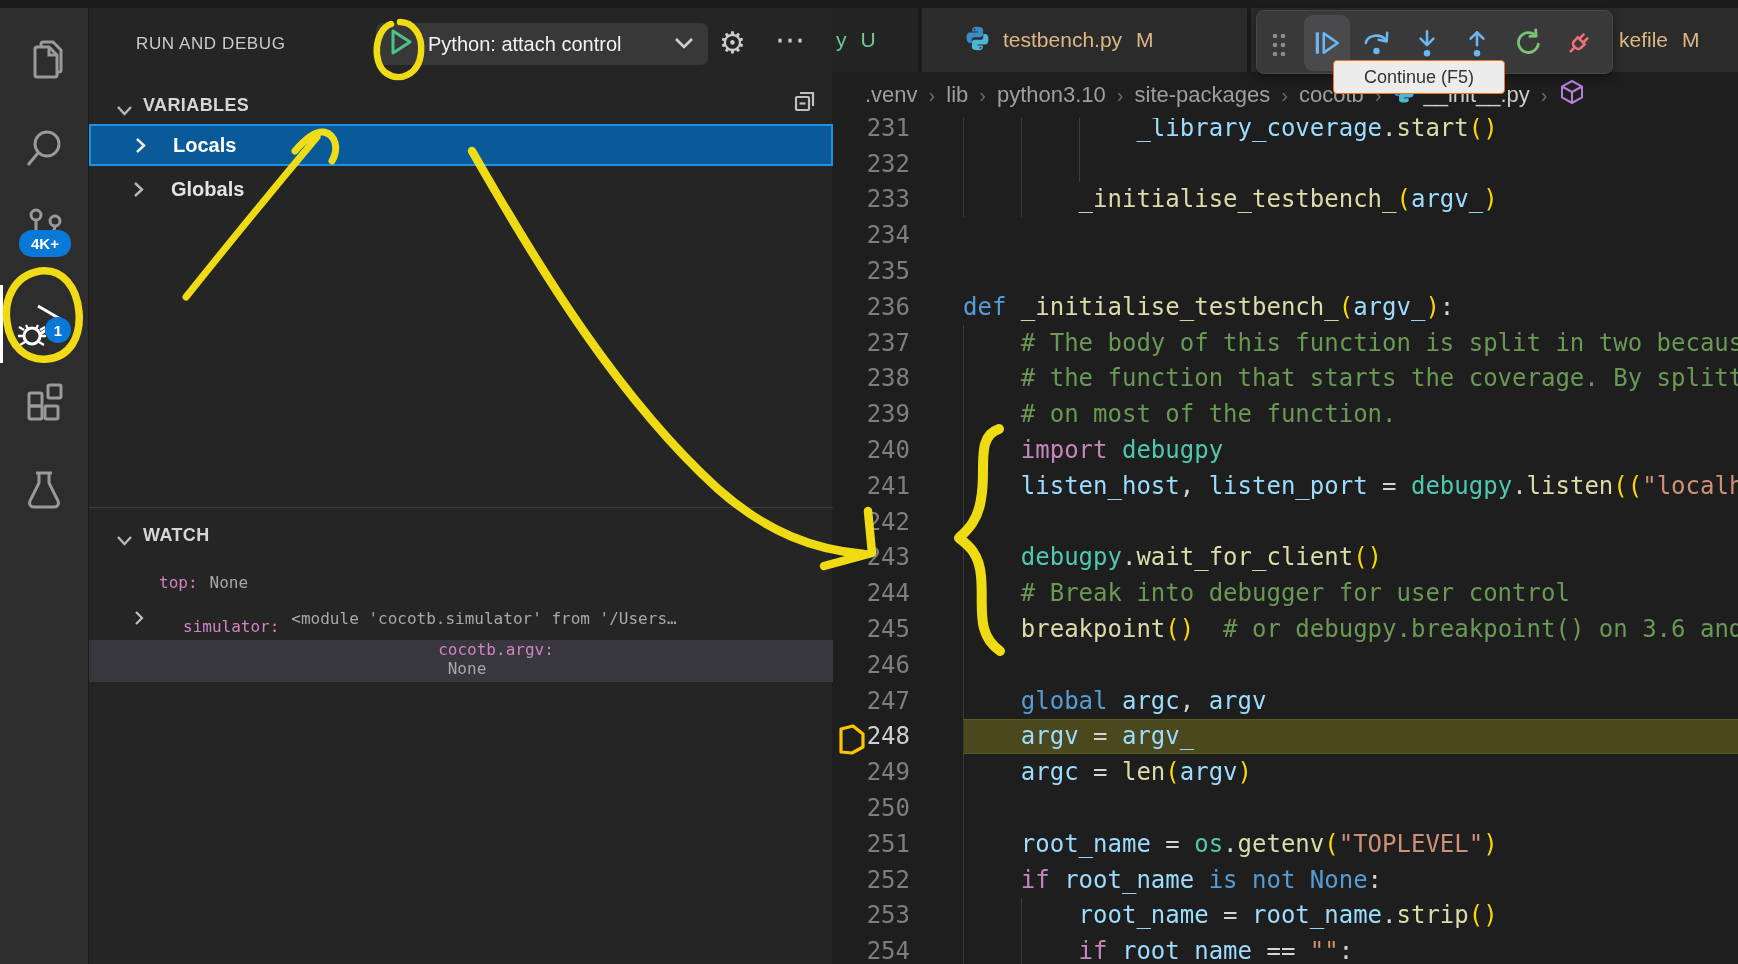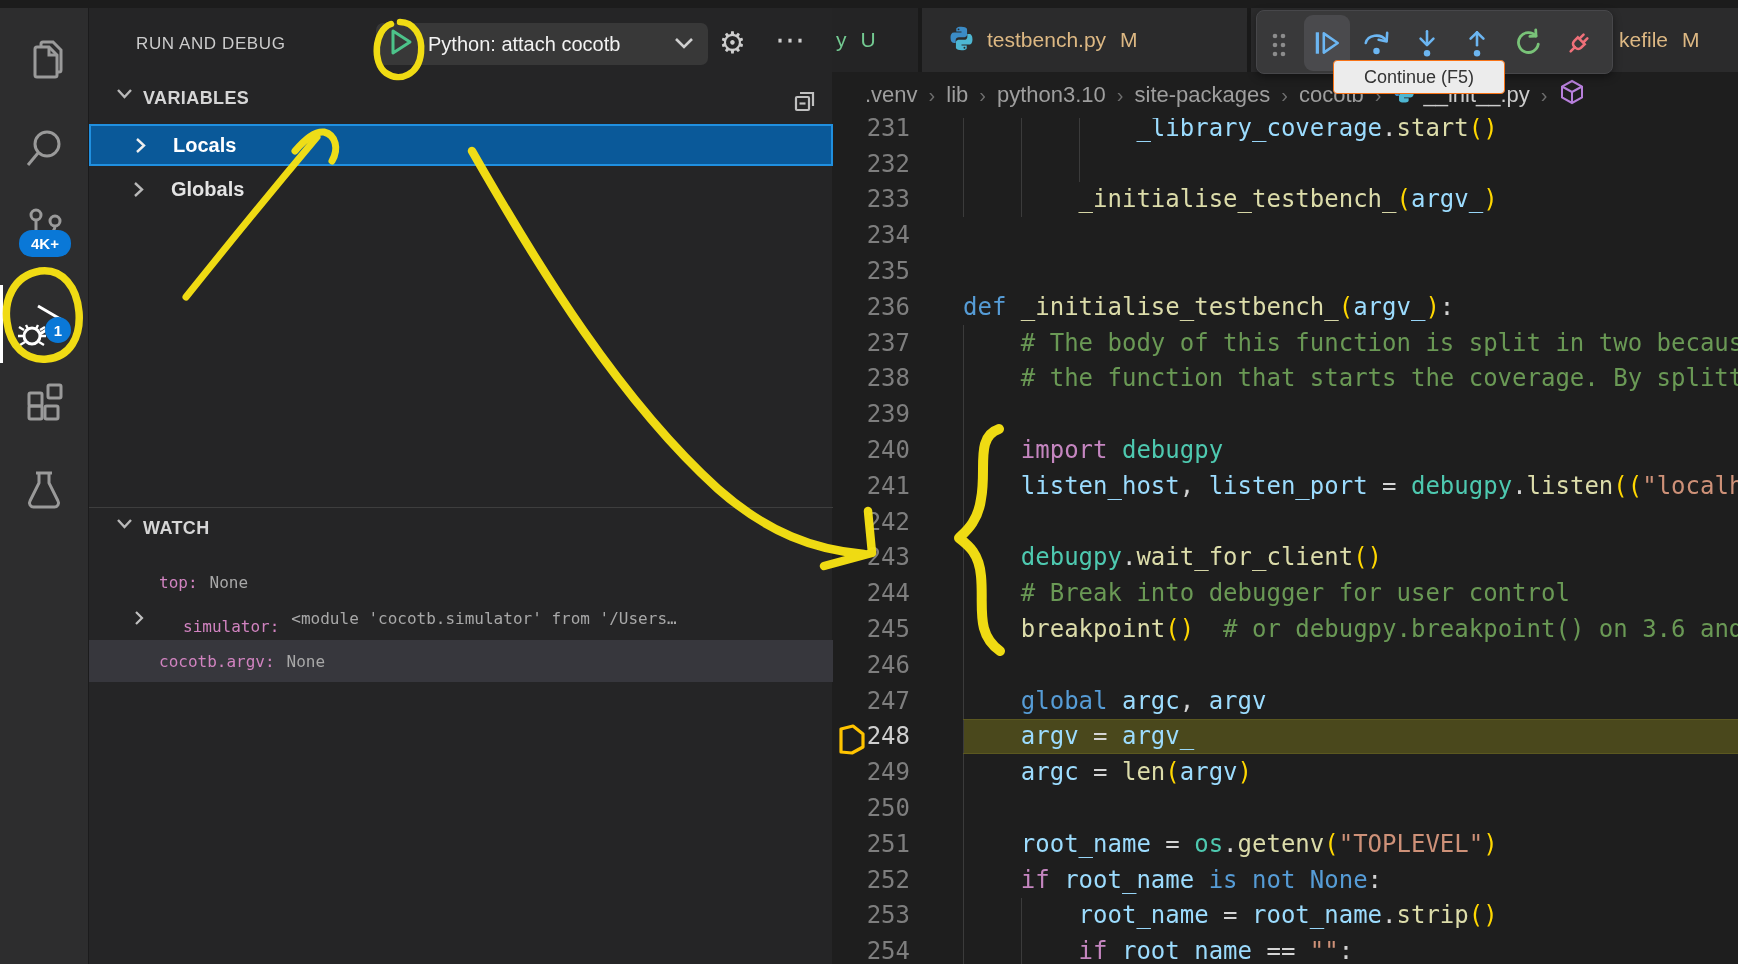--- a/index.html
+++ b/index.html
@@ -24,21 +24,21 @@
   #sidebar { position:absolute; left:88px; top:8px; width:744px; height:956px; background:#252526; z-index:6; border-left:1px solid #1b1b1c; }
   #sb-title { position:absolute; left:47px; top:26px; font-size:17px; color:#cccccc; letter-spacing:.6px; }
   #config-dropdown { position:absolute; left:287px; top:15px; width:332px; height:42px; background:#383838; border-radius:7px;
                      display:flex; align-items:center; }
   #config-dropdown .play { margin-left:12px; }
   #config-label { margin-left:14px; font-size:20px; color:#f2f2f2; white-space:nowrap; }
   #config-chevron { margin-left:auto; margin-right:14px; }
   #gear-btn { position:absolute; left:630px; top:20px; color:#cdcdcd; font-size:30px; line-height:30px; font-family:"DejaVu Sans", sans-serif; }
   #more-btn { position:absolute; left:686px; top:14px; color:#cdcdcd; font-size:30px; letter-spacing:2px; }
 
-  .section-header { position:absolute; left:0; width:744px; height:28px; display:flex; align-items:flex-start; }
+  .section-header { position:absolute; left:0; width:744px; height:28px; display:flex; align-items:flex-end; }
   .section-header .hdr-label { font-size:18px; font-weight:bold; color:#d6d6d6; letter-spacing:.4px; margin-left:10px; }
   .section-header svg { margin-left:27px; }
   #collapse-icon { position:absolute; left:702px; top:78px; }
 
   .tree-row { position:absolute; left:0; width:744px; height:42px; display:flex; align-items:center; }
   .tree-row .twisty { margin-left:44px; }
   .tree-row .row-label { margin-left:27px; font-size:20px; font-weight:bold; color:#e4e4e4; }
   #row-locals { background:#0a5999; border:2px solid #2090e0; }
   #row-locals .row-label { color:#ffffff; }
   #sb-separator { position:absolute; left:0; top:499px; width:744px; height:1px; background:#3e3e3e; }
@@ -55,21 +55,21 @@
   #editor { position:absolute; left:832px; top:8px; width:906px; height:956px; background:#1e1e1e; overflow:hidden; }
 
   #tabbar { position:absolute; left:0; top:0; width:906px; height:64px; background:#1e1e1e; z-index:5; display:flex; }
   .tab { height:64px; display:flex; align-items:center; position:relative; }
   .tab .tab-label { font-size:21px; white-space:nowrap; }
   .tab .tab-badge { font-size:21px; margin-left:14px; }
   .tab-green { color:#73c991; }
   .tab-orange { color:#ddb883; }
   #tab-0 { width:86px; background:#242425; padding-left:4px; }
   .tab-divider { width:4px; height:64px; background:#1a1a1a; }
-  #tab-1 { width:325px; background:#2b2b2c; padding-left:26px; }
+  #tab-1 { width:325px; background:#2b2b2c; padding-left:42px; }
   #tab-1 .tab-label { margin-left:12px; }
   #tab-2 { flex:1; background:#2b2b2c; padding-left:368px; }
 
   #breadcrumbs { position:absolute; left:0; top:64px; width:906px; height:46px; background:#1e1e1e; z-index:5;
                  display:flex; align-items:center; padding-left:33px; }
   .crumb { font-size:22px; color:#9e9e9e; white-space:nowrap; display:flex; align-items:center; }
   .crumb.emph { color:#cccccc;align-items:center; }
   .crumb-sep { color:#6f6f6f; font-size:20px; margin:0 11px; }
   .crumb svg { margin-right:7px; }
 
@@ -169,21 +169,21 @@
   </div>
 
   <div id="sidebar">
     <div id="sb-title">RUN AND DEBUG</div>
 
     <div id="config-dropdown">
       <span class="play">
         <svg width="26" height="28" viewBox="0 0 26 28" fill="none" stroke="#4cc38a" stroke-width="3" stroke-linejoin="round">
           <path d="M5 3 L22 14 L5 25 Z"></path>
         </svg></span>
-      <span id="config-label">Python: attach cocotb</span>
+      <span id="config-label">Python: attach control</span>
       <span id="config-chevron">
         <svg width="20" height="12" viewBox="0 0 20 12" fill="none" stroke="#cfcfcf" stroke-width="2.6">
             <path d="M2 2 L10 10 L18 2"></path>
           </svg></span>
     </div>
     <div id="gear-btn">⚙</div>
     <div id="more-btn">⋯</div>
 
     <div class="section-header" style="top:80px">
       <svg width="17" height="11" viewBox="0 0 17 11" fill="none" stroke="#b8b8b8" stroke-width="2.4">
@@ -217,35 +217,35 @@
       <svg width="17" height="11" viewBox="0 0 17 11" fill="none" stroke="#b8b8b8" stroke-width="2.4">
           <path d="M2 2 L8.5 9 L15 2"></path>
         </svg>
       <span class="hdr-label">WATCH</span>
     </div>
     <div id="watch-rows">
         <div class="watch-row" style="top: 556px;"><span class="watch-name">top:</span><span class="watch-value">None</span></div>
         <div class="watch-row" style="top: 592px;"><svg class="twisty" width="10" height="16" viewBox="0 0 10 16" fill="none" stroke="#c0c0c0" stroke-width="2.2">
             <path d="M2 2 L8 8 L2 14"></path>
           </svg><span class="watch-name indented">simulator:</span><span class="watch-value">&lt;module 'cocotb.simulator' from '/Users…</span></div>
-        <div class="watch-row" id="watch-row-2" style="top: 632px;"><span class="watch-name">cocotb.argv:</span><span class="watch-value">None</span></div>
+        <div class="watch-row" id="watch-row-2" style="top: 632px; flex-direction: column;"><span class="watch-name">cocotb.argv:</span><span class="watch-value">None</span></div>
       </div>
   </div>
 
   <div id="editor">
     <div id="code">
         <div class="code-row"><div class="glyph-margin"></div><div class="linenum">231</div><div class="gutter-pad"></div><div class="code-text"><div class="indent-guide" style="left: 0px;"></div><div class="indent-guide" style="left: 57.8px;"></div><div class="indent-guide" style="left: 115.6px;"></div><span class="tk-ws">            </span><span class="tk-v">_library_coverage</span><span class="tk-o">.</span><span class="tk-f">start</span><span class="tk-b">()</span></div></div>
         <div class="code-row"><div class="glyph-margin"></div><div class="linenum">232</div><div class="gutter-pad"></div><div class="code-text"><div class="indent-guide" style="left: 0px;"></div><div class="indent-guide" style="left: 57.8px;"></div><div class="indent-guide" style="left: 115.6px;"></div></div></div>
         <div class="code-row"><div class="glyph-margin"></div><div class="linenum">233</div><div class="gutter-pad"></div><div class="code-text"><div class="indent-guide" style="left: 0px;"></div><div class="indent-guide" style="left: 57.8px;"></div><span class="tk-ws">        </span><span class="tk-f">_initialise_testbench_</span><span class="tk-b">(</span><span class="tk-v">argv_</span><span class="tk-b">)</span></div></div>
         <div class="code-row"><div class="glyph-margin"></div><div class="linenum">234</div><div class="gutter-pad"></div><div class="code-text"></div></div>
         <div class="code-row"><div class="glyph-margin"></div><div class="linenum">235</div><div class="gutter-pad"></div><div class="code-text"></div></div>
         <div class="code-row"><div class="glyph-margin"></div><div class="linenum">236</div><div class="gutter-pad"></div><div class="code-text"><span class="tk-k">def </span><span class="tk-f">_initialise_testbench_</span><span class="tk-b">(</span><span class="tk-v">argv_</span><span class="tk-b">)</span><span class="tk-o">:</span></div></div>
         <div class="code-row"><div class="glyph-margin"></div><div class="linenum">237</div><div class="gutter-pad"></div><div class="code-text"><div class="indent-guide" style="left: 0px;"></div><span class="tk-ws">    </span><span class="tk-m"># The body of this function is split in two because we want to</span></div></div>
         <div class="code-row"><div class="glyph-margin"></div><div class="linenum">238</div><div class="gutter-pad"></div><div class="code-text"><div class="indent-guide" style="left: 0px;"></div><span class="tk-ws">    </span><span class="tk-m"># the function that starts the coverage. By splitting it we ca</span></div></div>
-        <div class="code-row"><div class="glyph-margin"></div><div class="linenum">239</div><div class="gutter-pad"></div><div class="code-text"><div class="indent-guide" style="left: 0px;"></div><span class="tk-ws">    </span></div></div>
+        <div class="code-row"><div class="glyph-margin"></div><div class="linenum">239</div><div class="gutter-pad"></div><div class="code-text"><div class="indent-guide" style="left: 0px;"></div><span class="tk-ws">    </span><span class="tk-m"># on most of the function.</span></div></div>
         <div class="code-row"><div class="glyph-margin"></div><div class="linenum">240</div><div class="gutter-pad"></div><div class="code-text"><div class="indent-guide" style="left: 0px;"></div><span class="tk-ws">    </span><span class="tk-c">import </span><span class="tk-t">debugpy</span></div></div>
         <div class="code-row"><div class="glyph-margin"></div><div class="linenum">241</div><div class="gutter-pad"></div><div class="code-text"><div class="indent-guide" style="left: 0px;"></div><span class="tk-ws">    </span><span class="tk-v">listen_host</span><span class="tk-o">, </span><span class="tk-v">listen_port</span><span class="tk-o"> = </span><span class="tk-t">debugpy</span><span class="tk-o">.</span><span class="tk-f">listen</span><span class="tk-b">((</span><span class="tk-s">"localhost"</span></div></div>
         <div class="code-row"><div class="glyph-margin"></div><div class="linenum">242</div><div class="gutter-pad"></div><div class="code-text"><div class="indent-guide" style="left: 0px;"></div><span class="tk-ws">    </span></div></div>
         <div class="code-row"><div class="glyph-margin"></div><div class="linenum">243</div><div class="gutter-pad"></div><div class="code-text"><div class="indent-guide" style="left: 0px;"></div><span class="tk-ws">    </span><span class="tk-t">debugpy</span><span class="tk-o">.</span><span class="tk-f">wait_for_client</span><span class="tk-b">()</span></div></div>
         <div class="code-row"><div class="glyph-margin"></div><div class="linenum">244</div><div class="gutter-pad"></div><div class="code-text"><div class="indent-guide" style="left: 0px;"></div><span class="tk-ws">    </span><span class="tk-m"># Break into debugger for user control</span></div></div>
         <div class="code-row"><div class="glyph-margin"></div><div class="linenum">245</div><div class="gutter-pad"></div><div class="code-text"><div class="indent-guide" style="left: 0px;"></div><span class="tk-ws">    </span><span class="tk-f">breakpoint</span><span class="tk-b">()</span><span class="tk-ws">  </span><span class="tk-m"># or debugpy.breakpoint() on 3.6 and below</span></div></div>
         <div class="code-row"><div class="glyph-margin"></div><div class="linenum">246</div><div class="gutter-pad"></div><div class="code-text"><div class="indent-guide" style="left: 0px;"></div></div></div>
         <div class="code-row"><div class="glyph-margin"></div><div class="linenum">247</div><div class="gutter-pad"></div><div class="code-text"><div class="indent-guide" style="left: 0px;"></div><span class="tk-ws">    </span><span class="tk-k">global</span><span class="tk-v"> argc</span><span class="tk-o">,</span><span class="tk-v"> argv</span></div></div>
         <div class="code-row current"><div class="glyph-margin"></div><div class="linenum">248</div><div class="gutter-pad"></div><div class="code-text"><div class="indent-guide" style="left: 0px;"></div><span class="tk-ws">    </span><span class="tk-v">argv</span><span class="tk-o"> = </span><span class="tk-v">argv_</span></div></div>
         <div class="code-row"><div class="glyph-margin"></div><div class="linenum">249</div><div class="gutter-pad"></div><div class="code-text"><div class="indent-guide" style="left: 0px;"></div><span class="tk-ws">    </span><span class="tk-v">argc</span><span class="tk-o"> = </span><span class="tk-f">len</span><span class="tk-b">(</span><span class="tk-v">argv</span><span class="tk-b">)</span></div></div>

